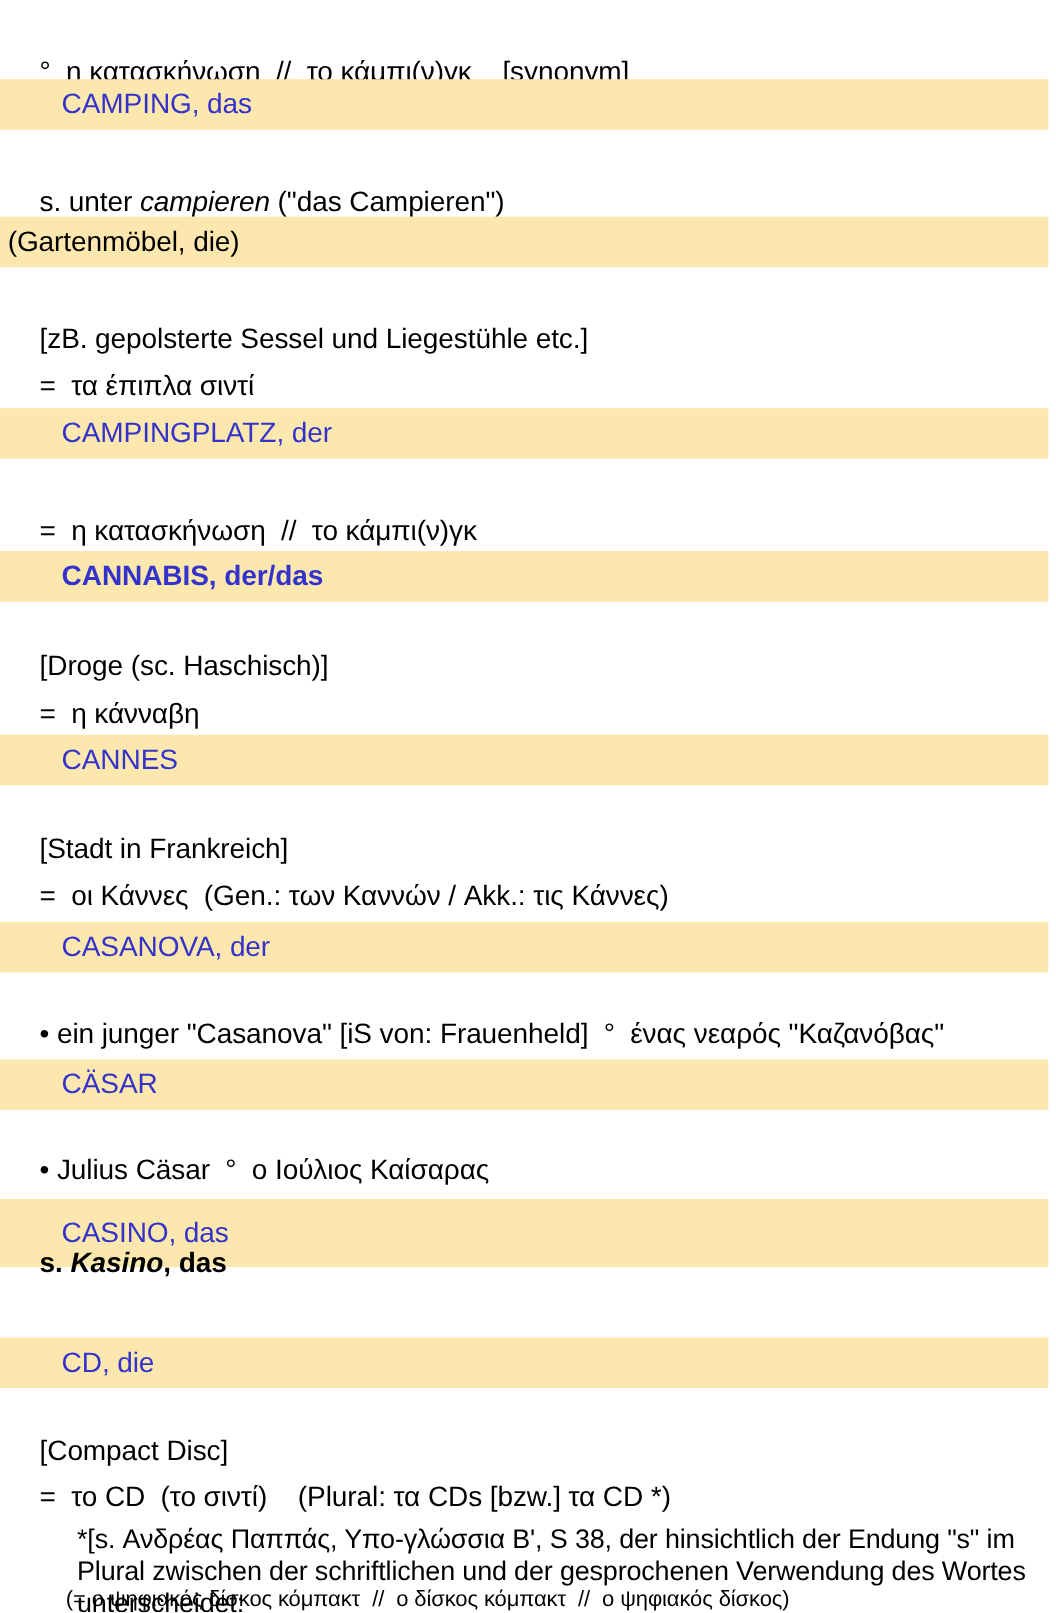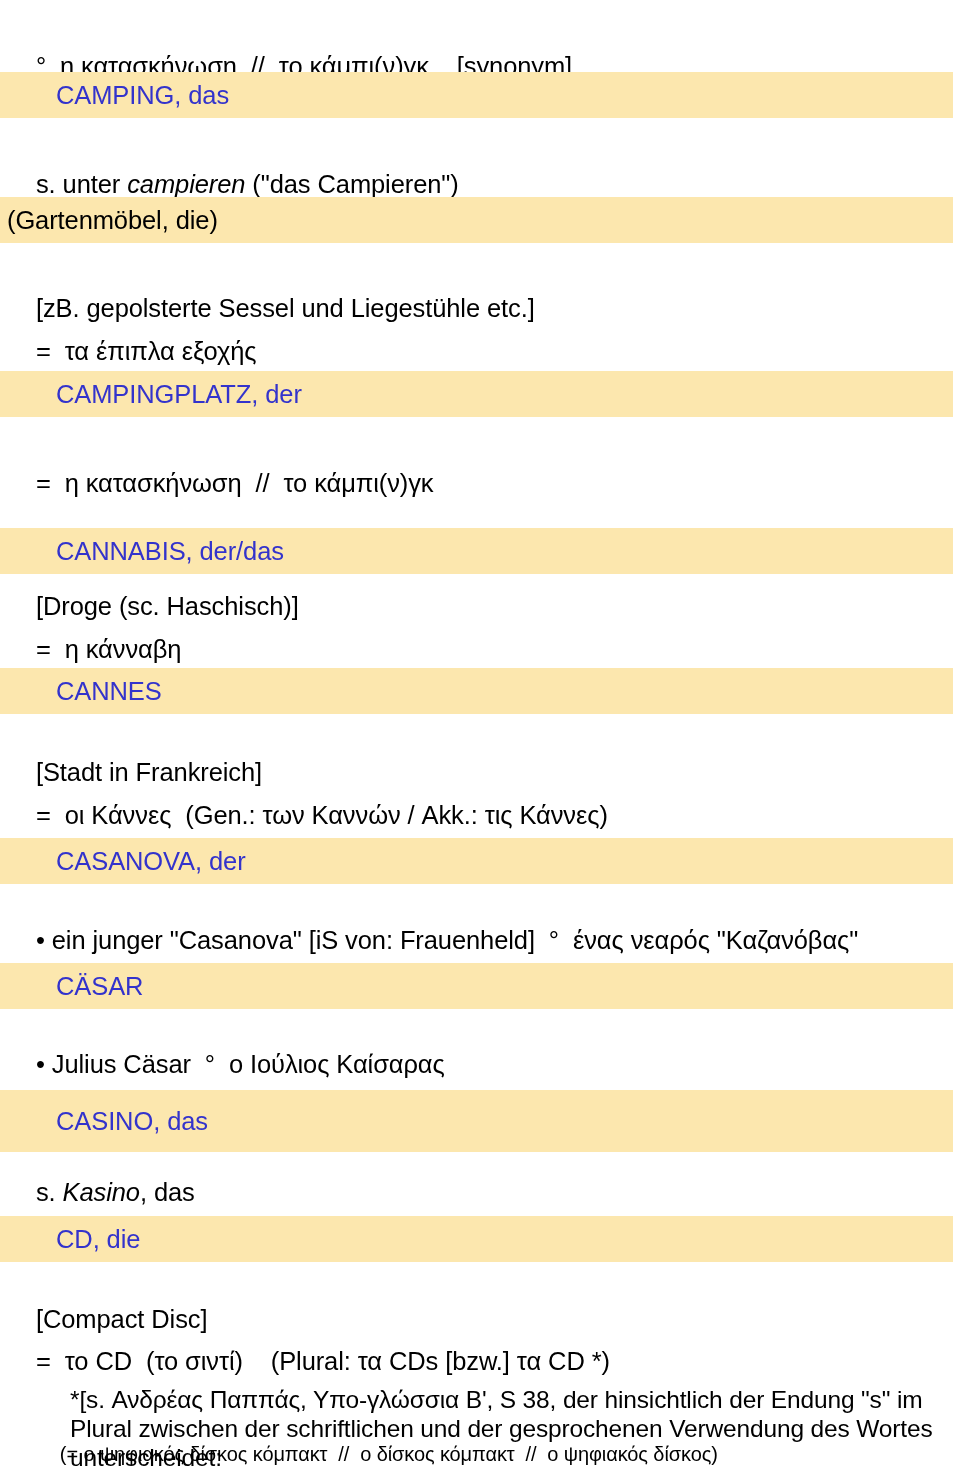--- a/index.html
+++ b/index.html
@@ -86,31 +86,31 @@
     <span class="pad">s. unter </span><span class="it">campieren</span><span> ("das Campieren")</span>
   </div>
 
   <div class="entry-band" style="top:197px; height:46px;">
     <span class="gloss"> (Gartenmöbel, die)</span>
   </div>
   <div class="line" style="top:248px;">
     <span class="pad">[zB. gepolsterte Sessel und Liegestühle etc.]</span>
   </div>
   <div class="line" style="top:291px;">
-    <span class="pad">=  τα έπιπλα εξοχής</span>
+    <span class="pad">=  τα έπιπλα σιντί</span>
   </div>
 
   <div class="entry-band" style="top:371px; height:46px;">
     <span class="headword">CAMPINGPLATZ, der</span><span class="gloss"></span>
   </div>
   <div class="line" style="top:423px;">
     <span class="pad">=  η κατασκήνωση  //  το κάμπι(ν)γκ</span>
   </div>
 
-  <div class="entry-band" style="top:528px; height:46px;">
+  <div class="entry-band" style="top:501px; height:46px;font-weight:bold;">
     <span class="headword">CANNABIS, der/das</span><span class="gloss"></span>
   </div>
   <div class="line" style="top:546px;">
     <span class="pad">[Droge (sc. Haschisch)]</span>
   </div>
   <div class="line" style="top:589px;">
     <span class="pad">=  η κάνναβη</span>
   </div>
 
   <div class="entry-band" style="top:668px; height:46px;">
@@ -133,21 +133,21 @@
   <div class="entry-band" style="top:963px; height:46px;">
     <span class="headword">CÄSAR</span><span class="gloss"></span>
   </div>
   <div class="line" style="top:1004px;">
     <span class="pad">• Julius Cäsar  °  ο Ιούλιος Καίσαρας</span>
   </div>
 
   <div class="entry-band" style="top:1090px; height:62px;">
     <span class="headword">CASINO, das</span><span class="gloss"></span>
   </div>
-  <div class="line" style="top:1132px;">
+  <div class="line" style="top:1088px;font-weight:bold;">
     <span class="pad">s. </span><span class="it">Kasino</span><span>, das</span>
   </div>
 
   <div class="entry-band" style="top:1216px; height:46px;">
     <span class="headword">CD, die</span><span class="gloss"></span>
   </div>
   <div class="line" style="top:1259px;">
     <span class="pad">[Compact Disc]</span>
   </div>
   <div class="line" style="top:1301px;">

